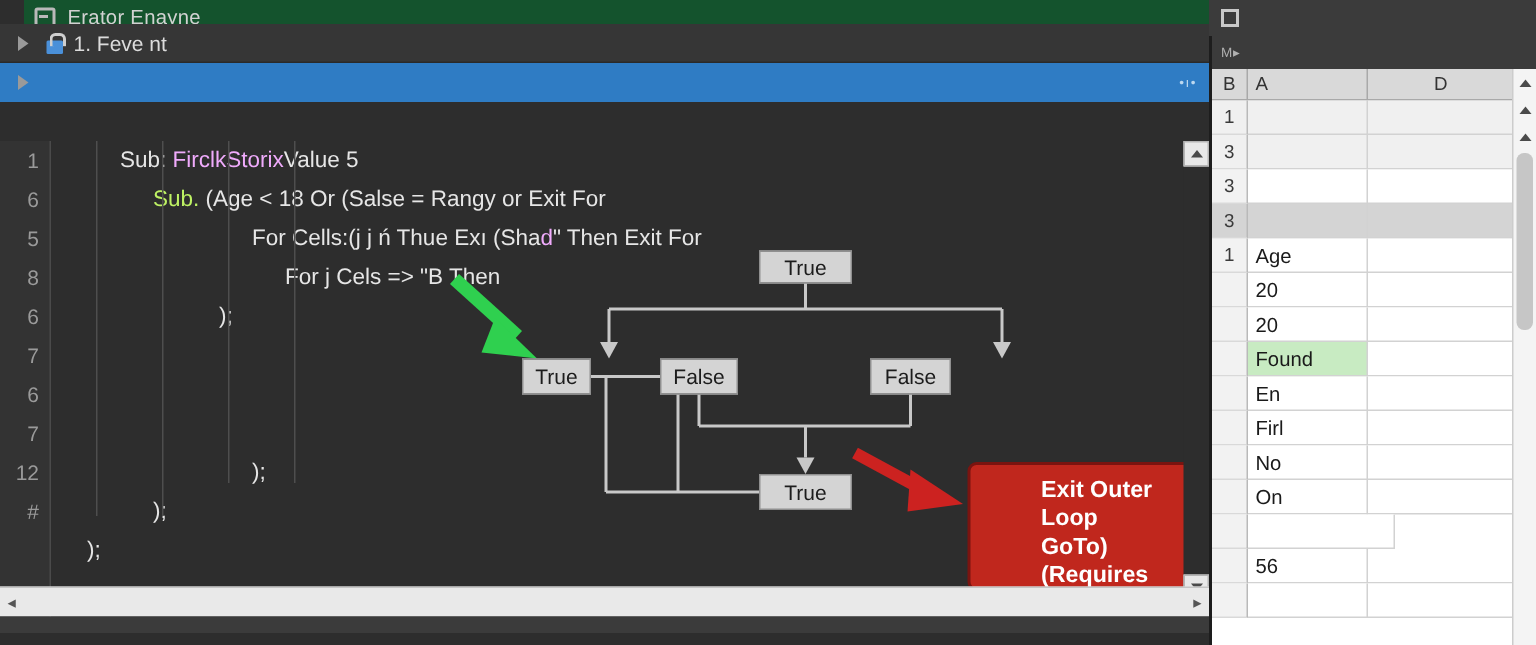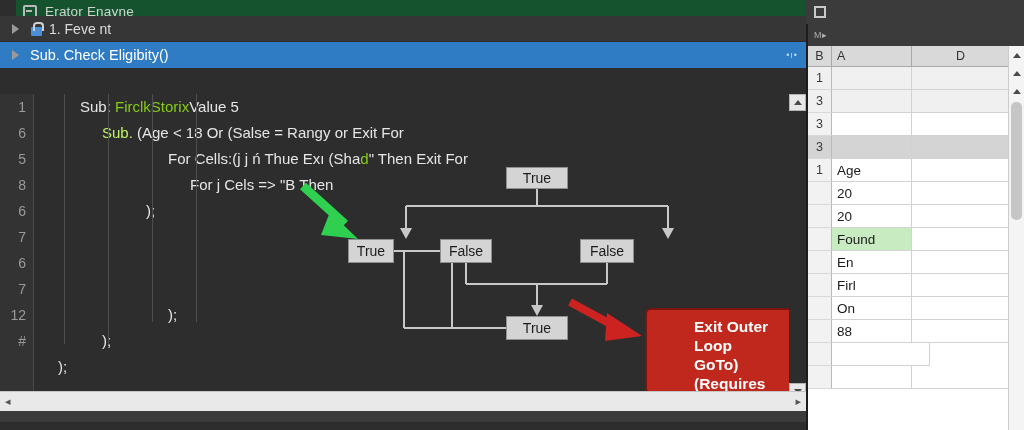--- a/index.html
+++ b/index.html
@@ -122,21 +122,21 @@
   .code-lines {
     position: absolute; left: 36px; top: 0;
     width: 770px; height: 328px;
   }
   .code-line {
     height: 26px; line-height: 26px;
     color: #e6e6e6; font-size: 15px;
     white-space: pre;
     font-family: "Liberation Sans", sans-serif;
   }
-  .tok-green { color: #84cc16; }
+  .tok-green { color: #f0abfc; }
   .tok-pink  { color: #bef264; }
 
   
   .indent-guide {
     position: absolute; top: 0; width: 1px;
     background: #4e4e4e;
   }
 
   
   .flow { position: absolute; left: 0; top: 0; width: 806px; height: 406px; pointer-events: none; }
@@ -274,21 +274,20 @@
   <div class="code-panel">
 
     <div class="tree-row">
       <div class="disclosure"></div>
       <div class="lock-icon"></div>
       <div class="tree-label">1. Feve nt</div>
     </div>
 
     <div class="tree-row selected">
       <div class="disclosure"></div>
-      <div class="tree-label">Sub. Check Eligibity()</div>
       <div class="row-dots">•ı•</div>
     </div>
 
     <div class="code-body">
       <div class="gutter" id="gutter">
           <div class="gutter-num">1</div>
           <div class="gutter-num">6</div>
           <div class="gutter-num">5</div>
           <div class="gutter-num">8</div>
           <div class="gutter-num">6</div>
@@ -449,30 +448,35 @@
             <div class="cell cell-a">En</div>
             <div class="cell cell-d"></div>
           </div>
           <div class="grid-row">
             <div class="rh"></div>
             <div class="cell cell-a">Firl</div>
             <div class="cell cell-d"></div>
           </div>
           <div class="grid-row">
             <div class="rh"></div>
+            <div class="cell cell-a">No</div>
+            <div class="cell cell-d"></div>
+          </div>
+          <div class="grid-row">
+            <div class="rh"></div>
             <div class="cell cell-a">On</div>
             <div class="cell cell-d"></div>
           </div>
           <div class="grid-row">
             <div class="rh"></div>
-            <div class="cell cell-a">88</div>
-            <div class="cell cell-d"></div>
-          </div>
-          <div class="grid-row">
-            <div class="rh"></div>
+            <div class="cell cell-d"></div>
+          </div>
+          <div class="grid-row">
+            <div class="rh"></div>
+            <div class="cell cell-a">56</div>
             <div class="cell cell-d"></div>
           </div>
           <div class="grid-row">
             <div class="rh"></div>
             <div class="cell cell-a"></div>
             <div class="cell cell-d"></div>
           </div>
         </div>
     </div>
 

